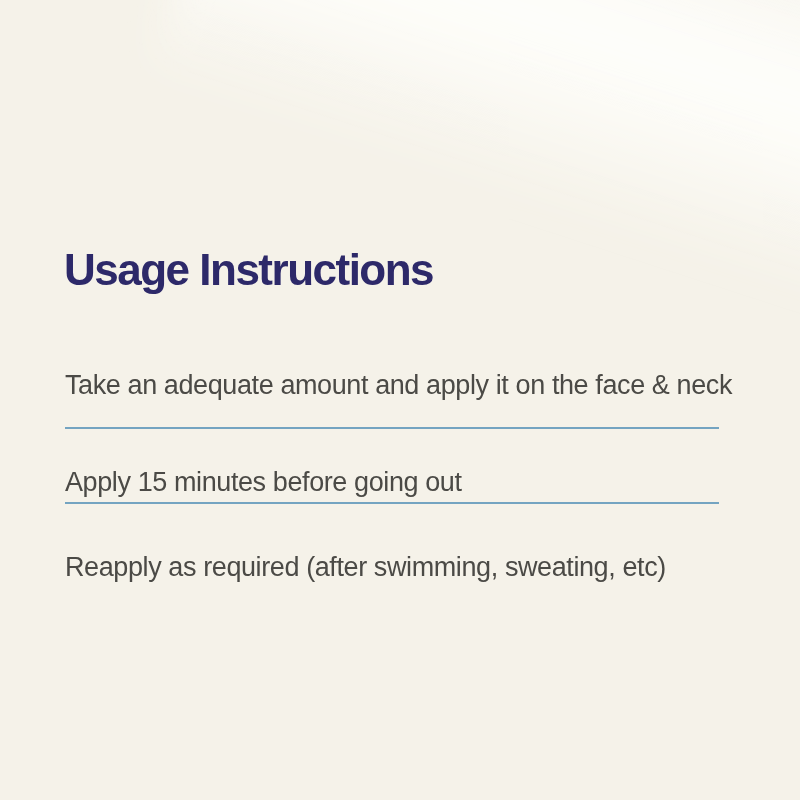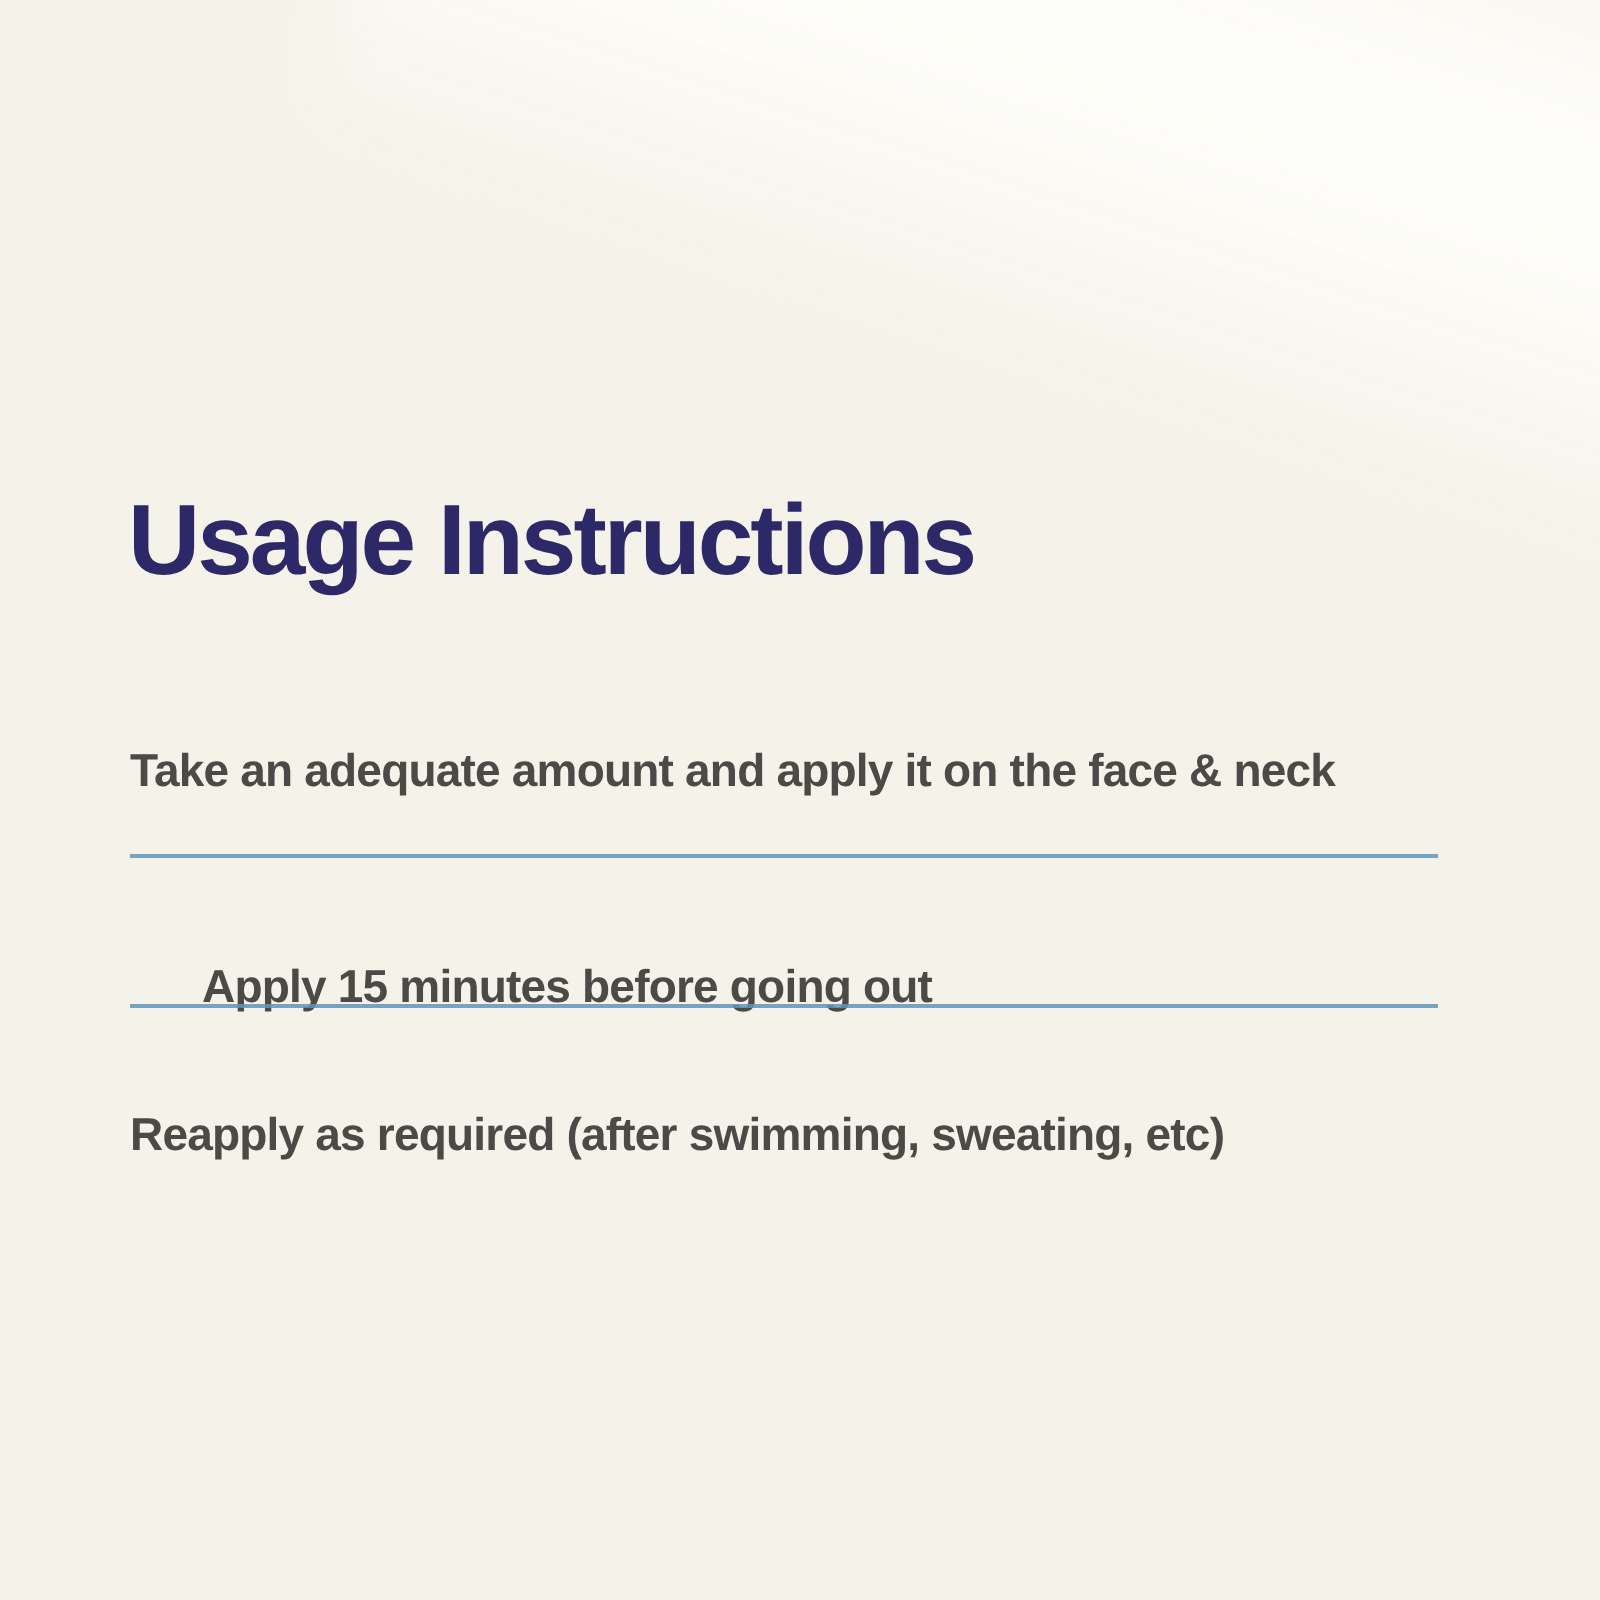--- a/index.html
+++ b/index.html
@@ -27,34 +27,34 @@
   }
   .bg-band{ 
     position:absolute;left:180px;top:-140px;width:900px;height:360px;
     background:linear-gradient(to bottom, rgba(255,255,253,0) 0%, rgba(255,255,253,0.85) 45%, rgba(255,255,252,0.85) 60%, rgba(255,255,253,0) 100%);
     transform:rotate(18deg);
     filter:blur(18px);
   }
   .title{
     position:absolute;left:64px;top:244px;
     margin:0;
-    font-size:50px;line-height:52px;font-weight:bold;
+    font-size:44px;line-height:52px;font-weight:bold;
     letter-spacing:-1.5px;
     color:var(--title-color,#2d2969);
   }
   .instructions{position:absolute;left:65px;top:0;width:654px;}
   .instruction{
     position:absolute;left:0;margin:0;width:654px;
-    font-size:23px;line-height:30px;font-weight:bold;
+    font-size:27px;line-height:30px;font-weight:normal;
     letter-spacing:-0.4px;
     color:var(--body-color,#4b4a46);
     white-space:nowrap;
   }
   .i1{top:370px;}
-  .i2{top:478px;margin-left:36px;}
+  .i2{top:467px;}
   .i3{top:552px;}
   .divider{
     position:absolute;left:0;width:654px;height:2px;border:0;margin:0;
     background:var(--divider-color,#5d97ba);
     opacity:0.85;
   }
   .d1{top:427px;}
   .d2{top:502px;}
 </style>
 </head>

